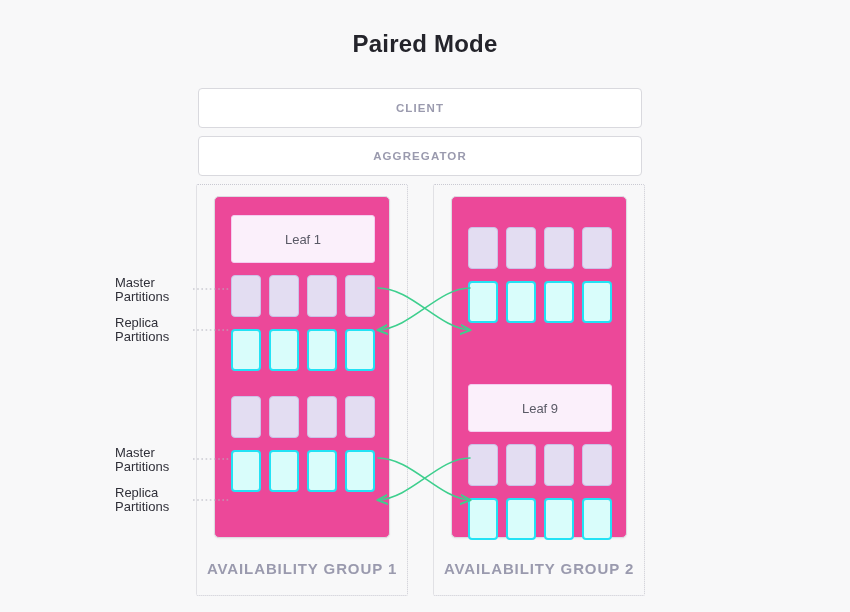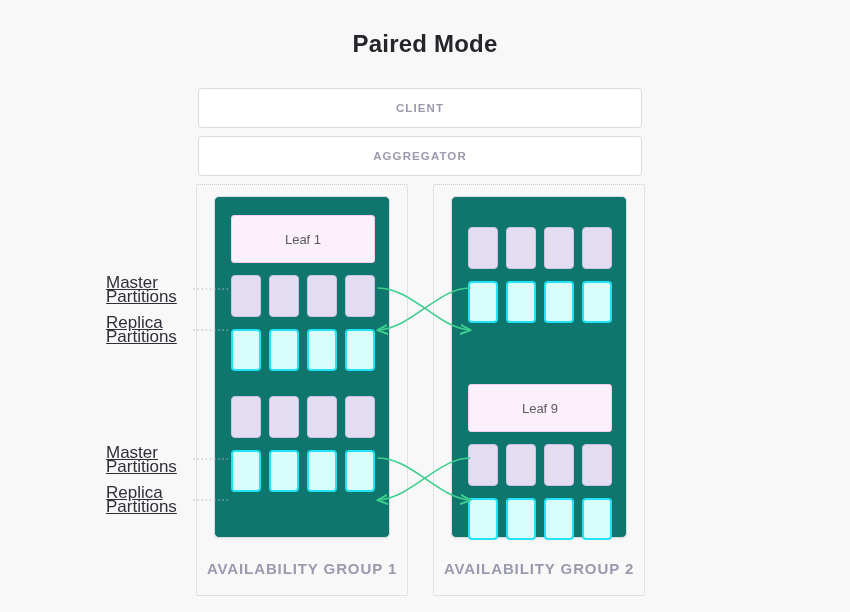--- a/index.html
+++ b/index.html
@@ -80,21 +80,21 @@
     letter-spacing: 0.9px;
     color: #9a9aae;
   }
 
   
   .card {
     position: absolute;
     top: 196px;
     width: 176px;
     height: 342px;
-    background: #0f766e;
+    background: #ec4899;
     border: 1px solid #dcdce2;
     border-radius: 5px;
     box-sizing: border-box;
     box-shadow: 0 1px 2px rgba(0,0,0,0.05);
   }
   .card.c1 { left: 214px; }
   .card.c2 { left: 451px; }
 
   
   .leaf-block {
@@ -135,26 +135,25 @@
     border: 1.5px solid #cbc2e8;
   }
   .part.replica {
     background: #d9fdfb;
     border: 2px solid #22e2f5;
   }
 
   
   .anno {
     position: absolute;
-    left: 106px;
+    left: 115px;
     width: 78px;
-    font-size: 17px;
+    font-size: 13px;
     line-height: 14px;
     color: #2f2f38;
-    text-decoration: underline;
   }
   .anno.a1 { top: 276px; }
   .anno.a2 { top: 316px; }
   .anno.a3 { top: 446px; }
   .anno.a4 { top: 486px; }
 
   
   #overlay {
     position: absolute;
     left: 0; top: 0;

